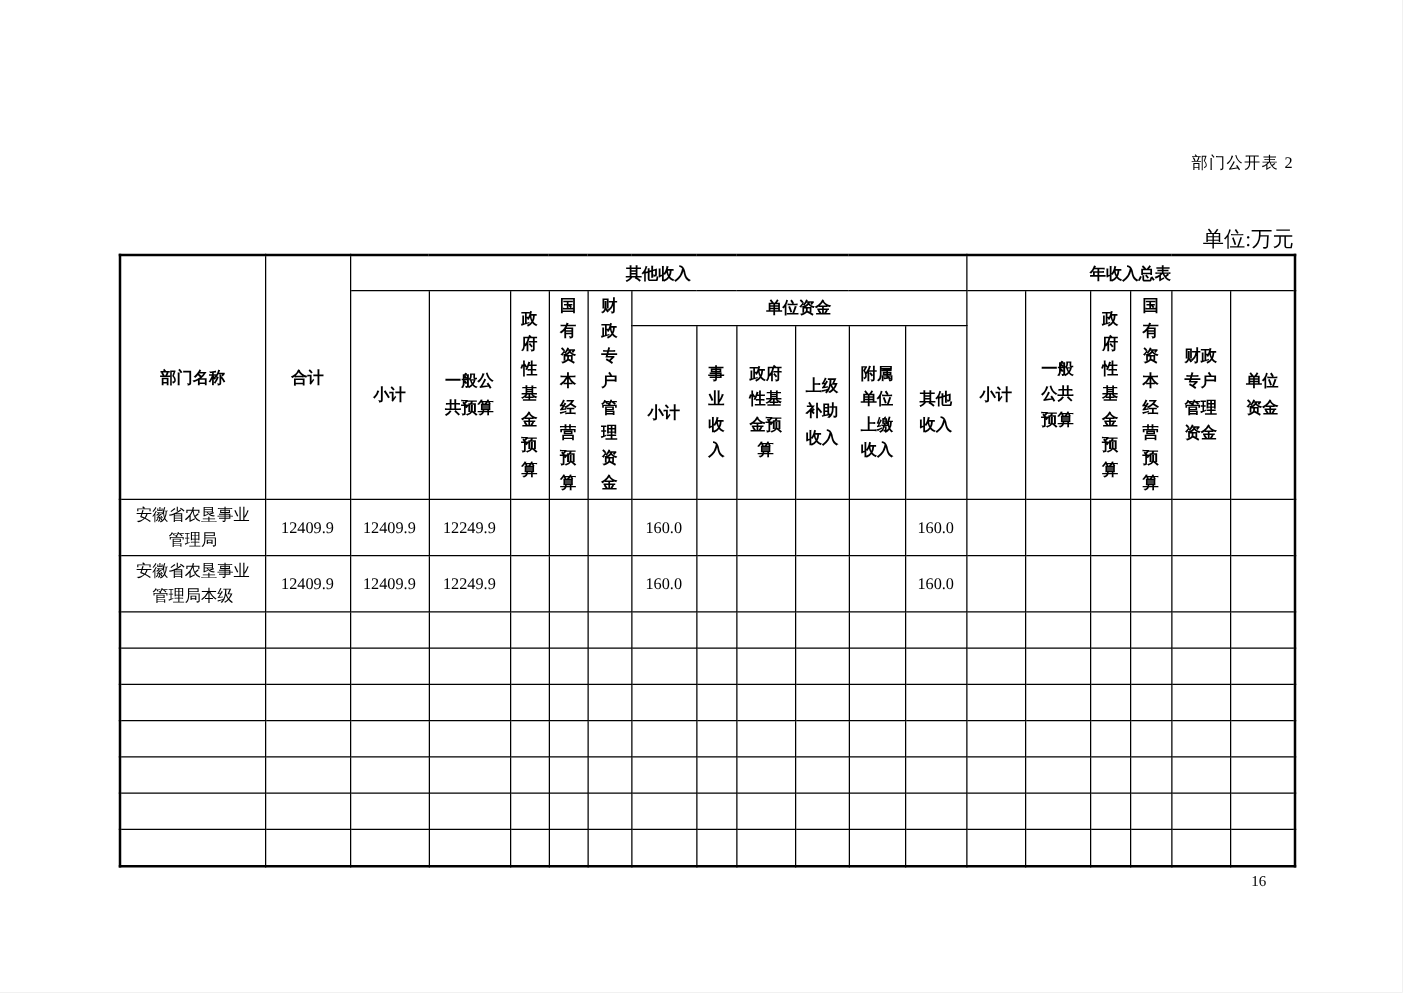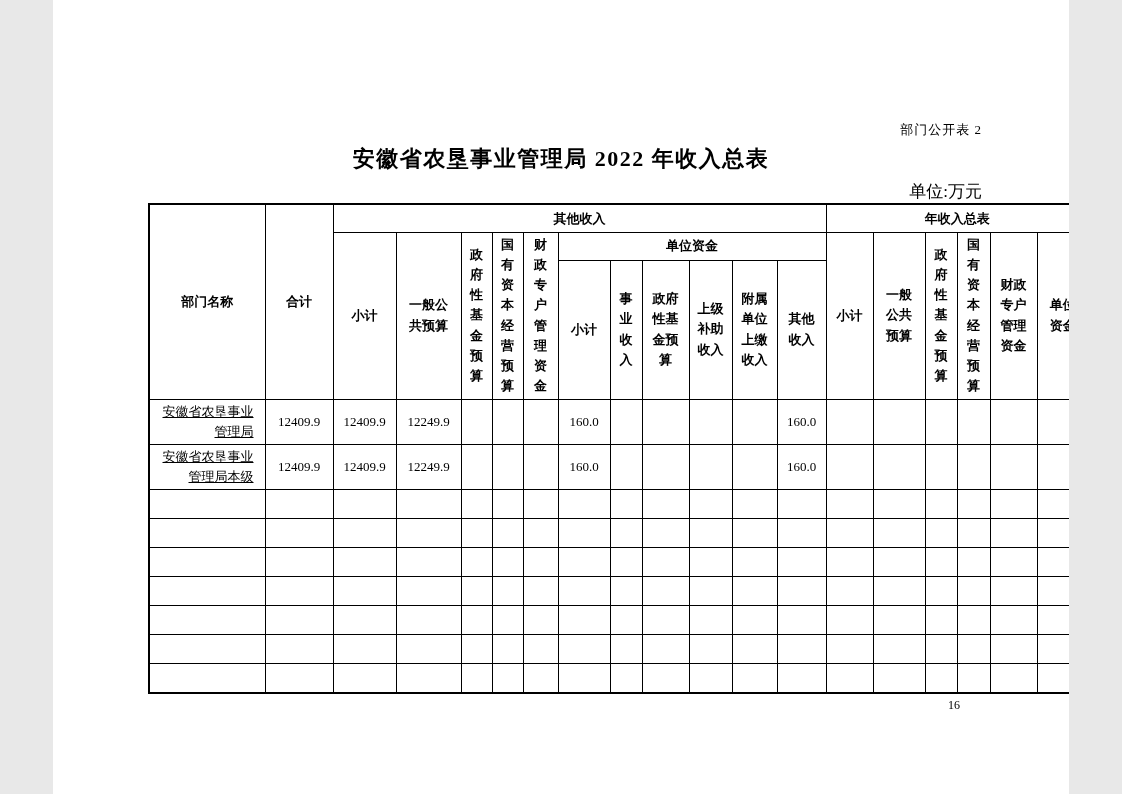--- a/index.html
+++ b/index.html
@@ -2,21 +2,21 @@
 <html><head>
 <meta charset="utf-8">
 <style>
   html, body {
     margin: 0;
     padding: 0;
     background: #e8e8e8;
   }
   .page {
     position: relative;
-    width: 1016px;
+    width: 1122px;
     height: 794px;
     background: #ffffff;
     margin: 0 auto;
     overflow: hidden;
     font-family: "Liberation Serif", "DejaVu Serif", serif;
     color: #000;
   }
   .doc-label {
     position: absolute;
     top: 121px;
@@ -77,42 +77,40 @@
   .vt {
     word-break: break-all;
     margin: 0 auto;
     text-align: center;
     line-height: 1.55;
   }
   .w1 { width: 14px; }
   .w2 { width: 27px; }
   .w3 { width: 40px; }
   td.dept {
-    text-align: right;
+    text-align: center;
     padding: 2px 11px;
     line-height: 20px;
     word-break: break-all;
-    text-decoration: underline;
   }
   tbody tr.data-row { height: 44px; }
   .page-number {
     position: absolute;
     top: 698px;
     right: 109px;
     font-size: 12px;
   }
 </style>
 </head>
 <body>
 
 <div class="page">
 
   <div class="doc-label">部门公开表 2</div>
 
-  <h1 class="title">安徽省农垦事业管理局 2022 年收入总表</h1>
 
   <div class="unit-note">单位:万元</div>
 
   <table class="income-table">
     <colgroup>
       <col style="width:116px">
         <col style="width:68px">
         <col style="width:63px">
       <col style="width:65px">
         <col style="width:31px">

